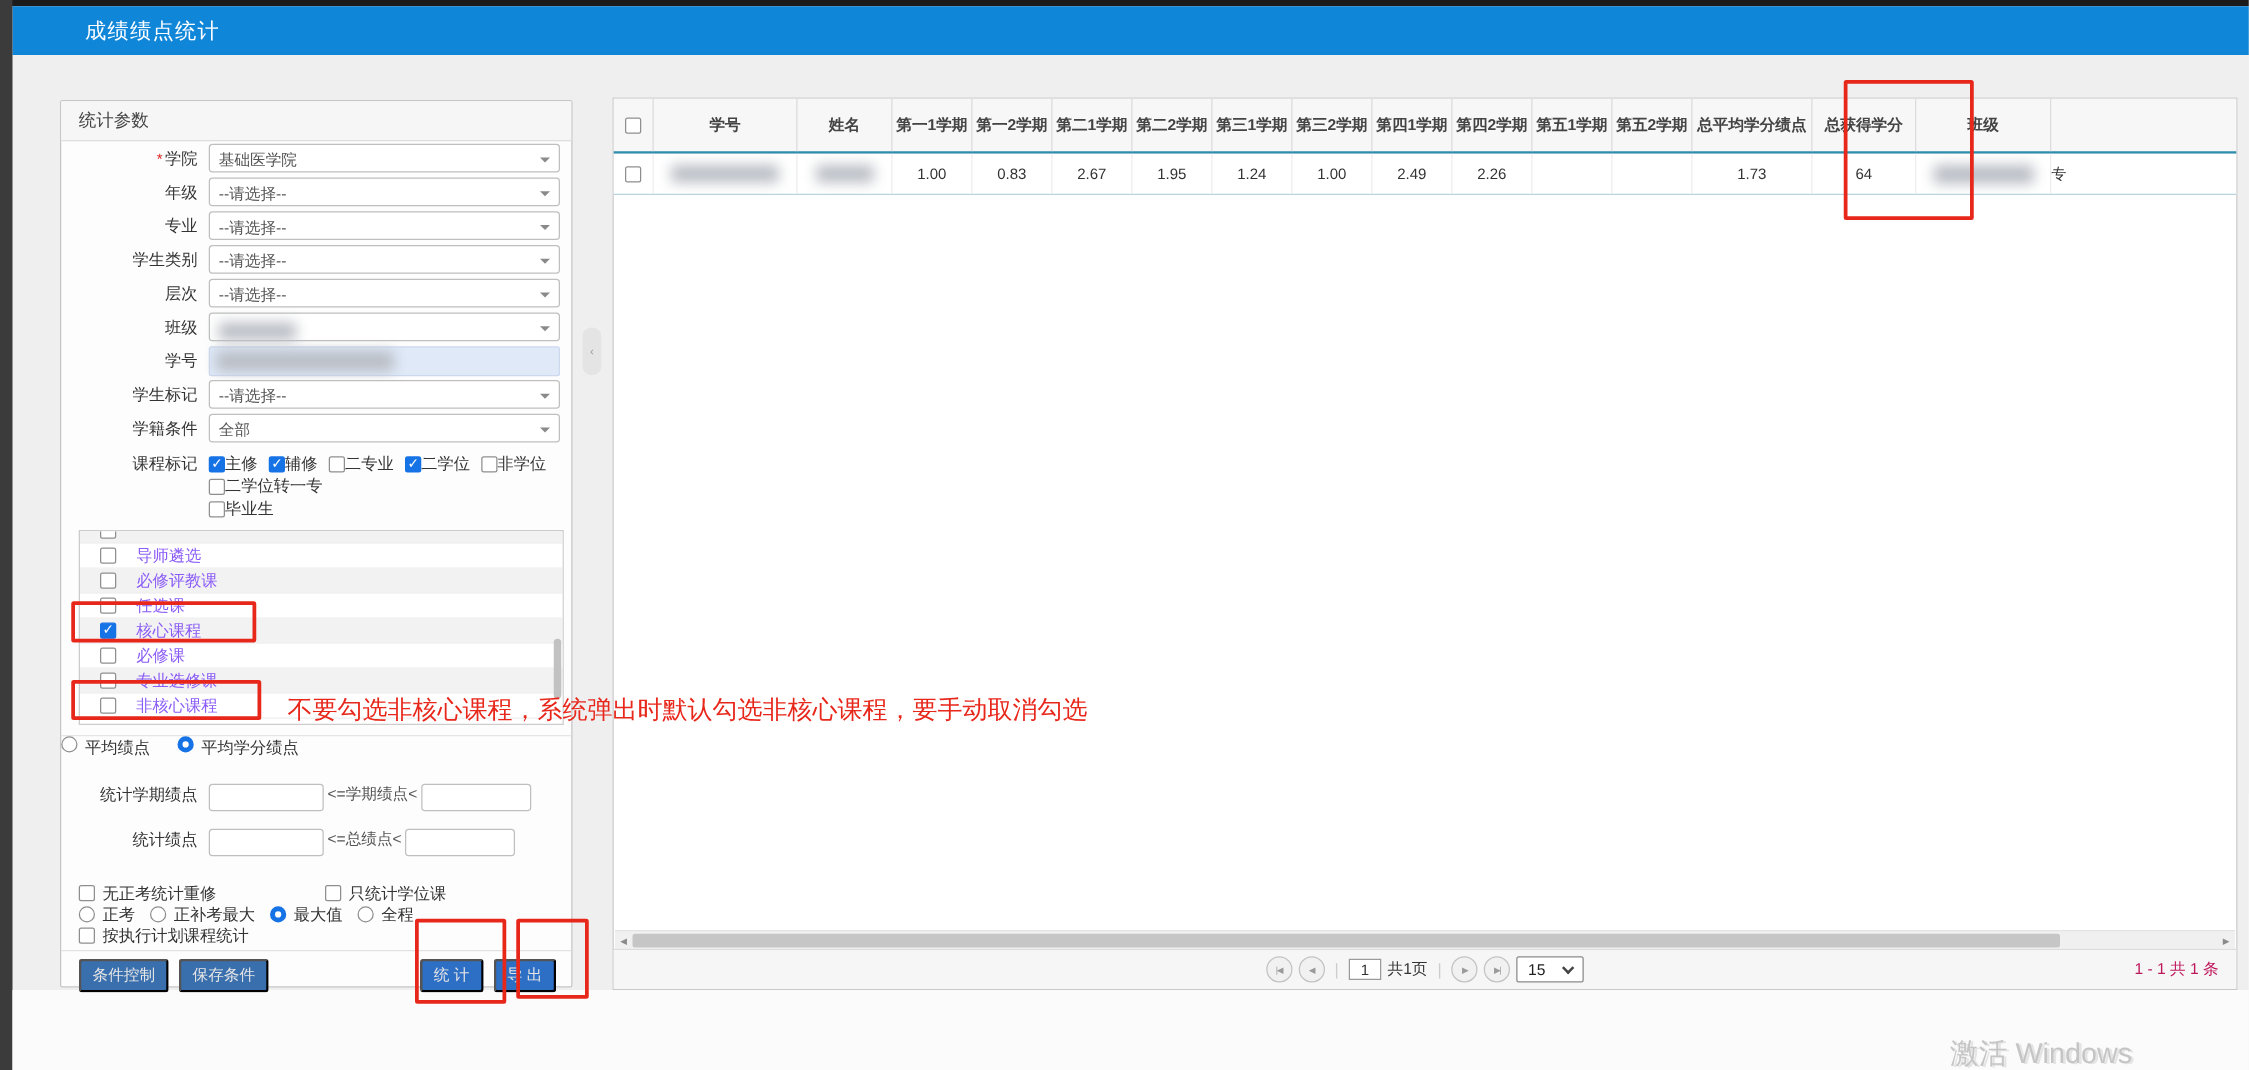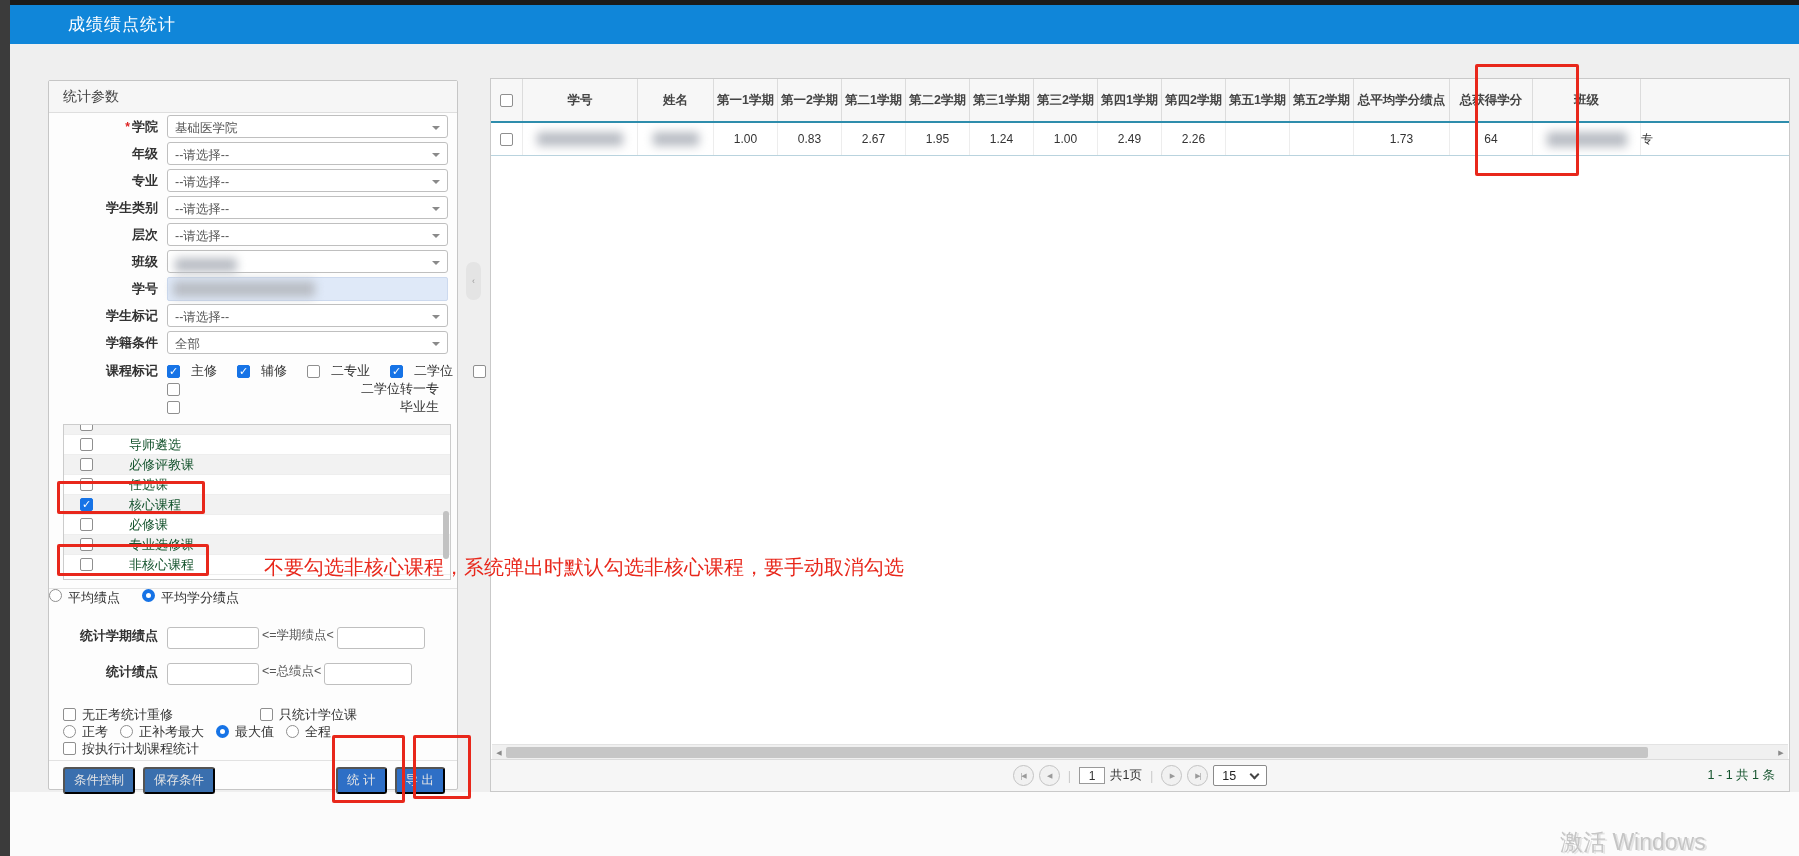--- a/index.html
+++ b/index.html
@@ -10,42 +10,42 @@
   .top-strip { position:absolute; left:0; top:0; width:1799px; height:5px; background:#1b1b1b; }
   .left-strip { position:absolute; left:0; top:0; width:10px; height:856px; background:#3b3b3b; }
   .titlebar { position:absolute; left:10px; top:5px; width:1789px; height:39px; background:#1086d9; color:#fff; display:flex; align-items:center; }
   .titlebar .t { margin-left:58px; font-size:17px; letter-spacing:1px; }
   .bottom-area { position:absolute; left:10px; top:792px; width:1789px; height:64px; background:#fbfbfb; }
 
   
   .left-panel { position:absolute; left:48px; top:80px; width:410px; height:710px; background:#fdfdfd; border:1px solid #c6c6c6; border-radius:2px; font-size:13px; }
   .panel-header { height:32px; line-height:31px; padding-left:14px; background:#f6f6f6; border-bottom:1px solid #dedede; color:#444; font-size:14px; }
   .frow { display:flex; align-items:center; height:27px; }
-  .flabel { width:118px; text-align:right; padding-right:9px; font-weight:bold; color:#333; font-size:13px; flex:none; white-space:nowrap; }
+  .flabel { width:118px; text-align:right; padding-right:9px; font-weight:normal; color:#333; font-size:13px; flex:none; white-space:nowrap; }
   .req { color:#d22; font-size:12px; margin-right:2px; }
   .select { position:relative; width:281px; height:23px; border:1px solid #bfbfbf; border-radius:3px; background:#fff; display:flex; align-items:flex-end; padding:0 20px 0 7px; color:#555; font-size:12.5px; }
   .select .arr { position:absolute; right:7px; top:10px; width:0; height:0; border:4px solid transparent; border-top:4px solid #8a8a8a; border-bottom:none; }
   .input-blue { width:281px; height:24px; background:#dfe9f8; border:1px solid #ccd9ee; border-radius:2px; display:flex; align-items:center; padding-left:5px; }
   .blur-blob { background:#b9bdc4; filter:blur(5px); border-radius:2px; }
   .cb { width:13px; height:13px; border:1px solid #8f8f8f; border-radius:2px; background:#fff; flex:none; position:relative; }
   .cb.on { background:#1673e6; border-color:#1673e6; }
   .cb.on::after { content:"✓"; position:absolute; left:1px; top:-1px; color:#fff; font-size:11px; line-height:13px; }
   .rad { width:13px; height:13px; border:1px solid #8f8f8f; border-radius:50%; background:#fff; flex:none; }
   .rad.on { border:4px solid #1673e6; }
   .cm-block { display:flex; margin-top:6px; }
   .cm-lines { width:281px; }
-  .cm-line { display:flex; align-items:center; height:18px; gap:11px; color:#333;justify-content:space-between; }
+  .cm-line { display:flex; align-items:center; height:18px; gap:0; color:#333; }
   .cm-line .lab { margin-right:9px; white-space:nowrap; }
 
   .listbox { position:relative; margin:8px 0 0 14px; width:388px; height:156px; border:1px solid #ccc; background:#fff; overflow:hidden; }
   .lrow { display:flex; align-items:center; height:20px; padding-left:16px; border-bottom:1px solid #eee; background:#fff; }
   .lrow.alt { background:#f2f2f2; }
   .lrow.clip { height:10px; overflow:hidden; }
   .lrow.clip .cb { transform:translateY(-5px); }
-  .llabel { margin-left:36px; color:#14532d; font-size:13px; }
+  .llabel { margin-left:16px; color:#8b5cf6; font-size:13px; }
   .vthumb { position:absolute; right:1px; top:86px; width:6px; height:48px; background:#c2c2c2; border-radius:3px; }
 
   .sep { border-top:1px solid #e5e5e5; margin-top:8px; }
   .gpa-row { display:flex; align-items:flex-start; height:22px; gap:6px; color:#333; }
   .gpa-row .lab { margin-right:16px; }
 
   .range-row { display:flex; height:30px; }
   .rinput { height:22px; border:1px solid #bfbfbf; border-radius:3px; background:#fff; }
   .rmid { font-size:12.5px; color:#555; margin:0 3px; white-space:nowrap; }
 
@@ -74,25 +74,25 @@
   .harrow.l{left:0} .harrow.r{right:0}
 
   .pager { position:absolute; left:0; right:0; bottom:0; height:32px; background:#f6f6f6; border-top:1px solid #dcdcdc; display:flex; align-items:center; }
   .pager-center { margin:0 auto; display:flex; align-items:center; gap:5px; }
   .pbtn { width:21px; height:21px; border-radius:50%; border:1px solid #c3c3c3; background:#f1f1f1; color:#9a9a9a; font-size:7px; display:flex; align-items:center; justify-content:center; letter-spacing:-1px; }
   .pdiv { color:#ccc; margin:0 3px; font-size:13px; }
   .pinput { width:26px; height:17px; border:1px solid #9a9a9a; background:#fff; text-align:center; font-size:12px; color:#333; }
   .plabel { font-size:12.5px; color:#333; white-space:nowrap; }
   .psel { position:relative; width:54px; height:21px; border:1px solid #8a8a8a; border-radius:2px; background:#fff; display:flex; align-items:center; padding-left:8px; font-size:12.5px; color:#222; }
   .psel .chev { position:absolute; right:8px; top:5px; width:7px; height:7px; border-right:2px solid #444; border-bottom:2px solid #444; transform:rotate(45deg); }
-  .pright { position:absolute; right:14px; font-size:12.5px; color:#14532d; }
+  .pright { position:absolute; right:14px; font-size:12.5px; color:#be185d; }
 
   
   .redbox { position:absolute; border:3px solid #e8271b; border-radius:2px; pointer-events:none; }
-  .anno { position:absolute; left:264px; top:554px; font-size:20px; color:#e8271b; white-space:nowrap; }
+  .anno { position:absolute; left:230px; top:554px; font-size:20px; color:#e8271b; white-space:nowrap; }
   .wm { position:absolute; left:1560px; top:827px; font-size:23px; color:#bcbcbc; opacity:.85; text-shadow:2px 1px 0 rgba(205,205,205,.6); white-space:nowrap; }
 </style>
 </head>
 <body>
 
 <div class="screen">
   <div class="top-strip"></div>
   <div class="titlebar">
     <span class="t">成绩绩点统计</span>
   </div>

